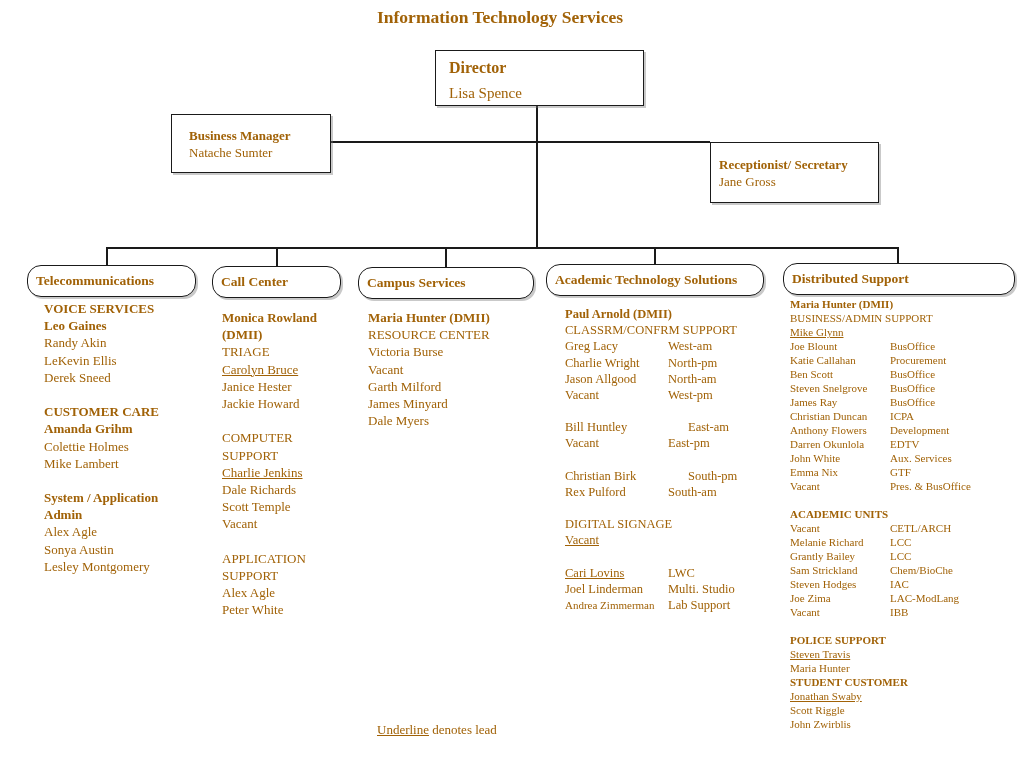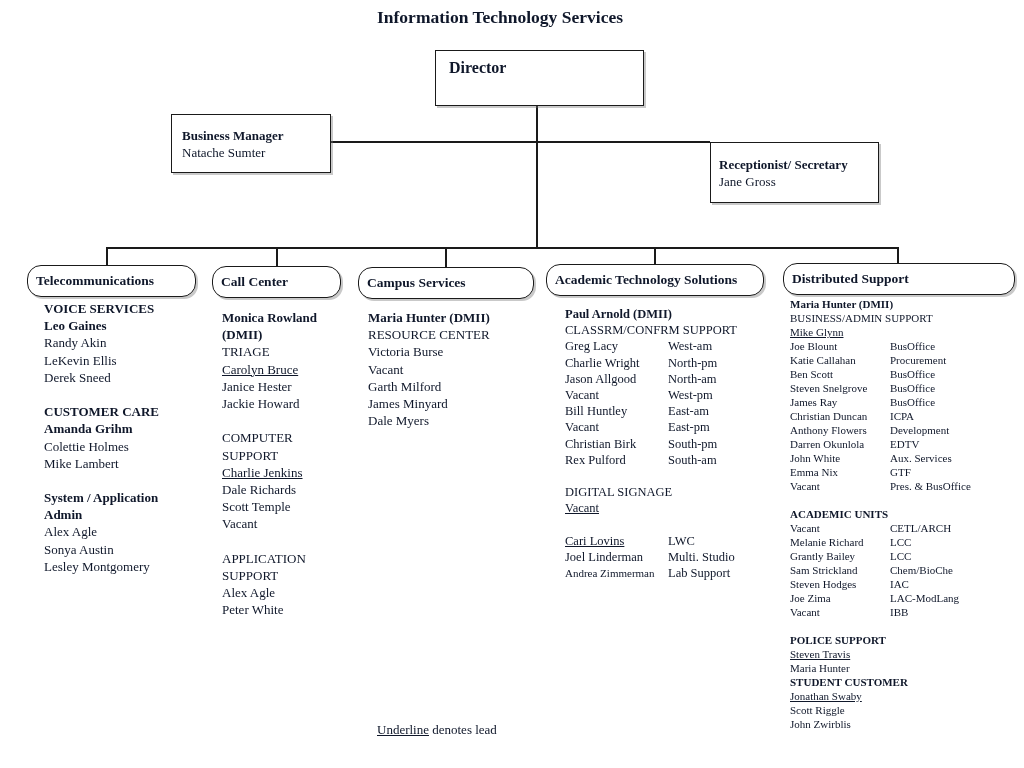--- a/index.html
+++ b/index.html
@@ -1,46 +1,46 @@
 <!DOCTYPE html>
 <html><head>
 <meta charset="utf-8">
 <style>
   html,body{margin:0;padding:0;background:#fff;}
   .page{position:relative;width:1024px;height:768px;background:#ffffff;overflow:hidden;
-        font-family:"Liberation Serif", serif;color:#0f172a;}
+        font-family:"Liberation Serif", serif;color:#a16207;}
   .title{position:absolute;left:0;top:7px;width:1000px;text-align:center;
          font-size:17.5px;font-weight:bold;}
   .box{position:absolute;border:1.5px solid #1a1a1a;background:#fff;
        box-shadow:2px 2px 0 rgba(120,120,120,0.4);box-sizing:border-box;}
   .vline,.hline{position:absolute;background:#1a1a1a;}
   .vline{width:1.5px;} .hline{height:1.5px;}
   
   .director{left:435px;top:50px;width:209px;height:56px;padding:4px 0 0 13px;}
   .director .role{font-size:16px;font-weight:bold;line-height:26px;}
   .director .name{font-size:15px;line-height:24px;}
   
   .duo{display:flex;flex-direction:column;justify-content:center;}
   .duo .role{font-weight:bold;font-size:13px;line-height:17px;}
   .duo .name{font-size:13px;line-height:17px;}
-  .bm{left:171px;top:114px;width:160px;height:59px;padding-left:10px;}
+  .bm{left:171px;top:114px;width:160px;height:59px;padding-left:17px;}
   .rc{left:710px;top:110px;width:169px;height:61px;padding-left:8px;margin-top:32px;}
   
   .hdr{display:flex;align-items:center;padding-left:8px;
        font-weight:bold;font-size:13.5px;height:32px;border-radius:14px;}
   .hdr-telecom{left:27px;top:265px;width:169px;}
   .hdr-callcenter{left:212px;top:266px;width:129px;}
   .hdr-campus{left:358px;top:267px;width:176px;}
   .hdr-ats{left:546px;top:264px;width:218px;}
   .hdr-ds{left:783px;top:263px;width:232px;}
   
   .col{position:absolute;}
   .col .line{display:flex;white-space:nowrap;height:var(--lh);align-items:baseline;}
   .col .blank{height:var(--lh);}
-  .col .gap{margin-top:0;}
+  .col .gap{margin-top:16px;gap:20px;}
   .b{font-weight:bold;}
   .u{text-decoration:underline;}
   .sm{font-size:11px;}
   .two .nm{flex:0 0 var(--nmw);}
   .col-telecom{left:44px;top:301px;width:165px;font-size:13px;--lh:17.2px;}
   .col-callcenter{left:222px;top:310px;width:135px;font-size:13px;--lh:17.2px;}
   .col-campus{left:368px;top:310px;width:170px;font-size:13px;--lh:17.2px;}
   .col-ats{left:565px;top:307px;width:205px;font-size:12.5px;--lh:16.2px;--nmw:103px;}
   .col-ds{left:790px;top:298px;width:228px;font-size:11px;--lh:14px;--nmw:100px;}
   .note{position:absolute;left:377px;top:722px;font-size:13px;}
@@ -56,20 +56,21 @@
   <div class="hline" style="left:331px;top:141px;width:379px;"></div>
   <div class="hline" style="left:106px;top:247px;width:793px;"></div>
   <div class="vline" style="left:106px;top:247px;height:18px;"></div>
   <div class="vline" style="left:276px;top:247px;height:19px;"></div>
   <div class="vline" style="left:445px;top:247px;height:20px;"></div>
   <div class="vline" style="left:654px;top:247px;height:17px;"></div>
   <div class="vline" style="left:897px;top:247px;height:16px;"></div>
 
   <div class="box director">
     <div class="role">Director</div>
+    <div class="name">Lisa Spence</div>
   </div>
 
   <div class="box duo bm">
     <div class="role">Business Manager</div>
     <div class="name">Natache Sumter</div>
   </div>
 
   <div class="box duo rc">
     <div class="role">Receptionist/ Secretary</div>
     <div class="name">Jane Gross</div>

